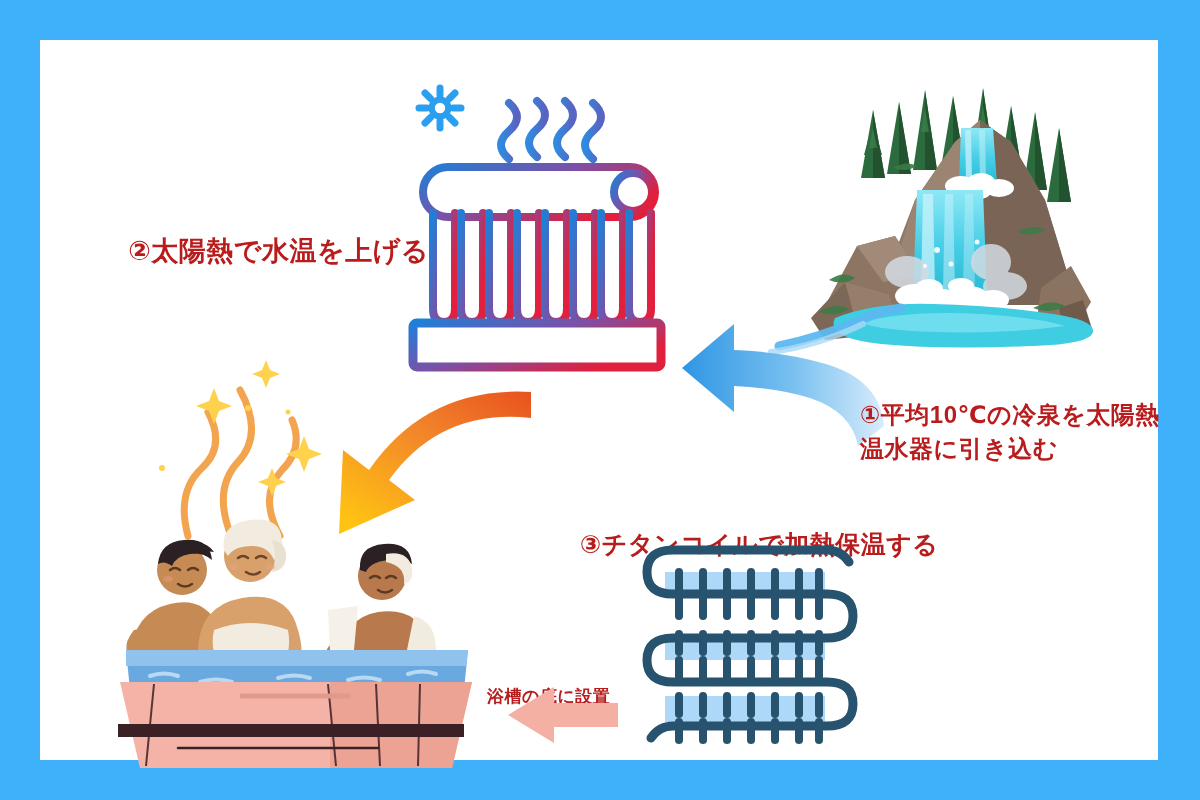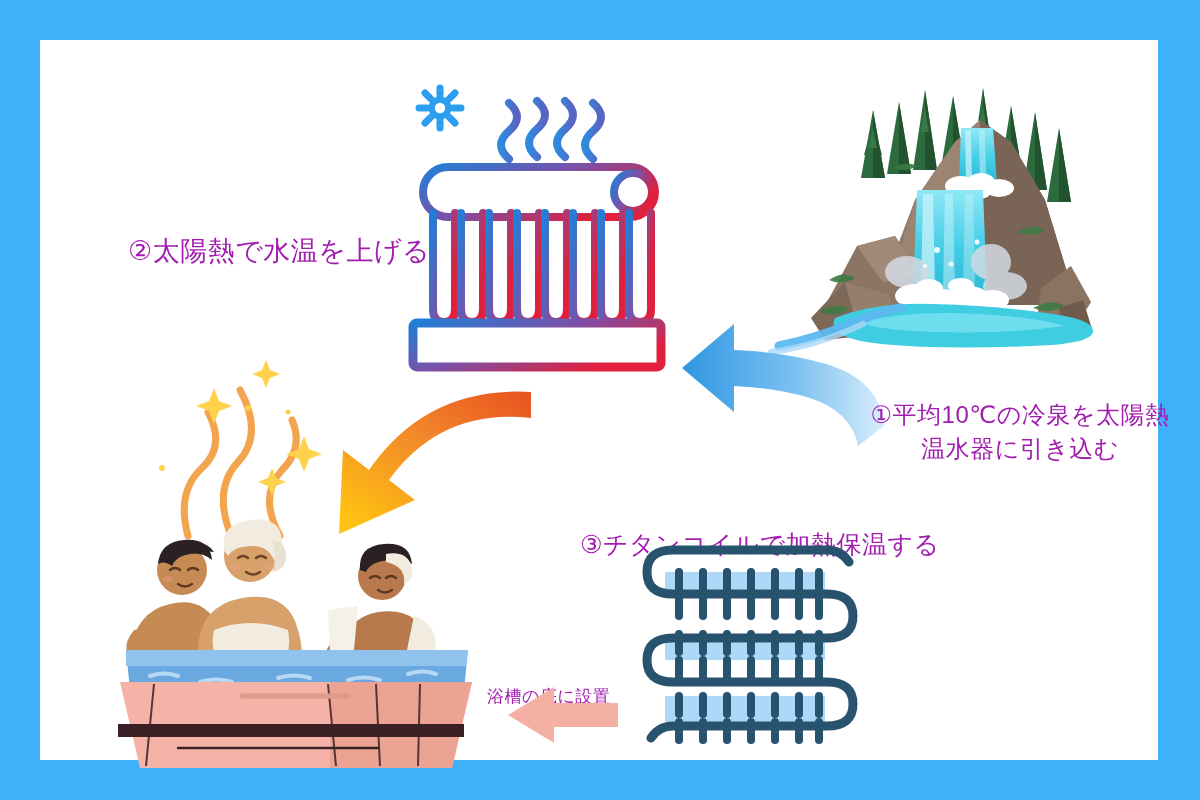--- a/index.html
+++ b/index.html
@@ -13,28 +13,28 @@
     position:absolute;left:0;top:0;width:1200px;height:800px;
     background:#3fb1fb;
   }
   #panel{
     position:absolute;left:40px;top:40px;width:1118px;height:720px;
     background:#ffffff;
   }
   .abs{position:absolute;}
   .cap{
     position:absolute;
-    color:#a21caf;
-    font-weight:normal;
+    color:#b91c1c;
+    font-weight:bold;
     letter-spacing:0.5px;
     white-space:nowrap;
     line-height:1.42;
   }
   #cap-step2{left:88px;top:192px;font-size:27px;}
-  #cap-step1{left:820px;top:358px;font-size:24px;white-space:normal;width:320px;text-align:center;}
+  #cap-step1{left:820px;top:358px;font-size:24px;white-space:normal;width:320px;}
   #cap-step3{left:540px;top:487px;font-size:25px;text-align:right;}
   #cap-install{left:447px;top:645px;font-size:17px;}
   svg{display:block;overflow:visible;}
 </style>
 </head>
 <body>
 
 <div id="frame">
   <div id="panel">
 

